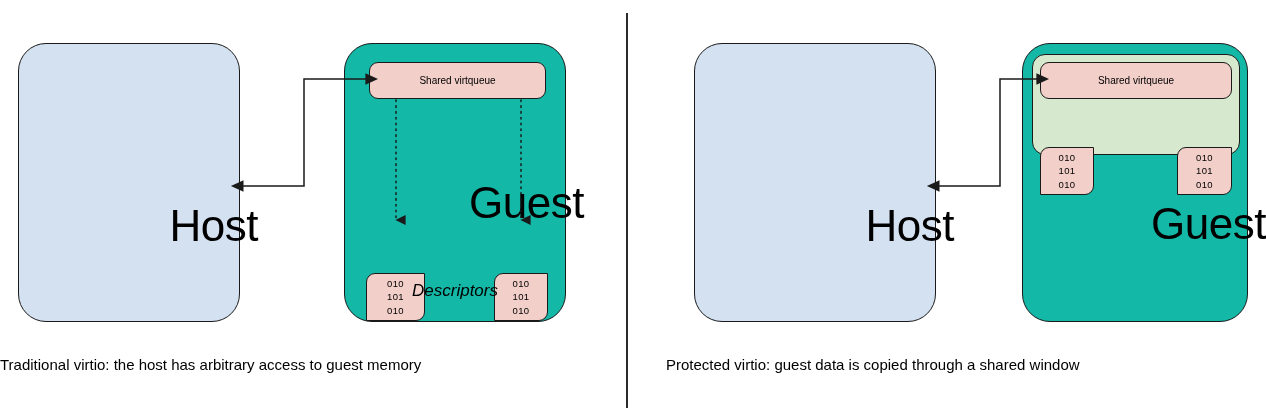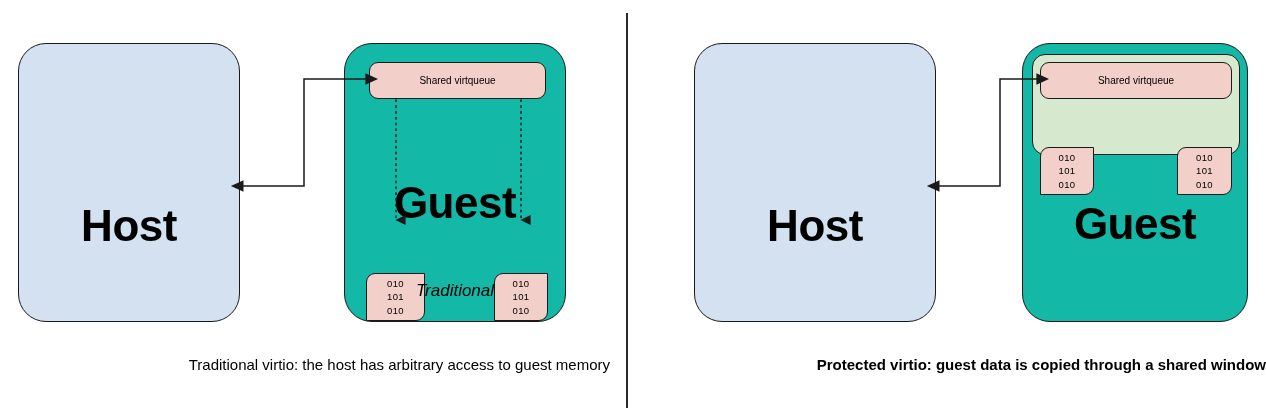--- a/index.html
+++ b/index.html
@@ -19,27 +19,28 @@
     border:1.4px solid #1a1a1a;
     border-radius:28px;
     box-sizing:border-box;
   }
   .bigbox.host{background:#d4e1f1;}
   .bigbox.guest{background:#14b8a6;}
 
   .bigbox-label{
     position:absolute;
     left:0;width:100%;
-    text-align:center;
-    font-weight:bold;
+    text-align:right;
+    font-weight:normal;
     font-size:44px;
     line-height:1;
     color:#000000;
     letter-spacing:-0.5px;
     white-space:nowrap;
+    padding-left:19px;
   }
 
   
   .vq{
     position:absolute;
     background:#f2cfc9;
     border:1.4px solid #1a1a1a;
     border-radius:9px;
     box-sizing:border-box;
     display:flex;align-items:center;justify-content:center;
@@ -81,21 +82,21 @@
     text-align:center;
     font-style:italic;
     font-size:17px;
     color:#000;
     white-space:nowrap;
   }
 
   
   .caption{
     position:absolute;
-    text-align:right;
+    text-align:left;
     font-size:15px;
     color:#000;
     white-space:nowrap;
   }
 
   
   .divider{
     position:absolute;
     background:#2b2b2b;
     width:1.6px;
@@ -127,21 +128,21 @@
       <span>101</span>
       <span>010</span>
     </div>
 
     <div class="desc" style="left:494px;top:225px;width:54px;height:48px;">
       <span>010</span>
       <span>101</span>
       <span>010</span>
     </div>
 
-    <div class="desc-caption" style="left:344px;width:222px;top:281px;">Traditional</div>
+    <div class="desc-caption" style="left:344px;width:222px;top:281px;">Descriptors</div>
 
     <div class="caption" style="left:0;width:610px;top:356px;">Traditional virtio: the host has arbitrary access to guest memory</div>
   </div>
 
   <div class="divider" style="left:626px;top:13px;height:395px;"></div>
 
   <div class="panel" style="left:640px;top:0;width:626px;height:408px;">
 
     <div class="bigbox host" style="left:54px;top:43px;width:242px;height:279px;">
       <div class="bigbox-label" style="top:160px;">Host</div>
@@ -162,21 +163,21 @@
       <span>101</span>
       <span>010</span>
     </div>
 
     <div class="desc" style="left:537px;top:99px;width:55px;height:48px;">
       <span>010</span>
       <span>101</span>
       <span>010</span>
     </div>
 
-    <div class="caption" style="left:26px;width:600px;top:356px;font-weight:bold;">Protected virtio: guest data is copied through a shared window</div>
+    <div class="caption" style="left:26px;width:600px;top:356px;">Protected virtio: guest data is copied through a shared window</div>
   </div>
 
   <svg class="overlay" viewBox="0 0 1266 408" xmlns="http://www.w3.org/2000/svg">
     <defs>
       <marker id="arrowL" markerWidth="9" markerHeight="9" refX="8" refY="4.5" orient="auto" markerUnits="strokeWidth">
         <path d="M9,0.6 L0.6,4.5 L9,8.4 z" fill="#1a1a1a"></path>
       </marker>
       <marker id="arrowR" markerWidth="9" markerHeight="9" refX="1" refY="4.5" orient="auto" markerUnits="strokeWidth">
         <path d="M0.6,0.6 L9,4.5 L0.6,8.4 z" fill="#1a1a1a"></path>
       </marker>

